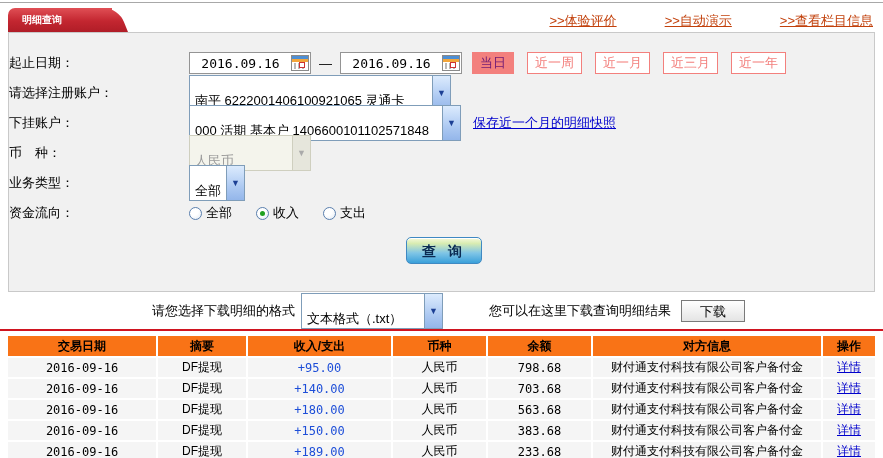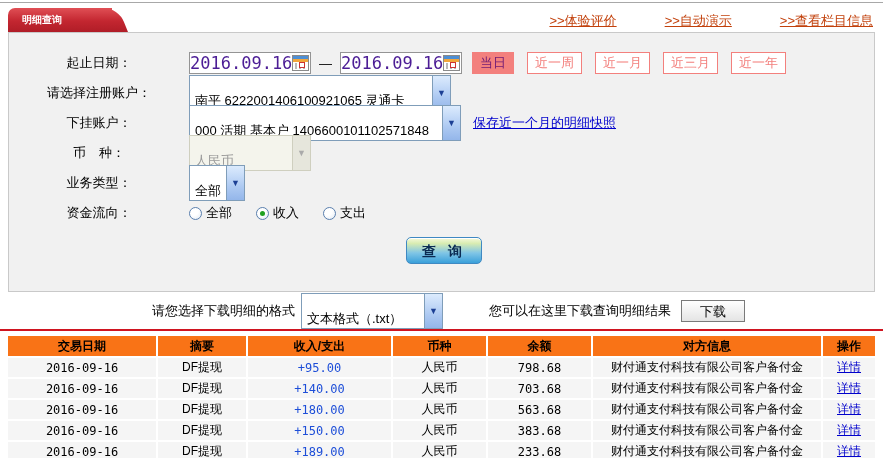--- a/index.html
+++ b/index.html
@@ -29,27 +29,27 @@
 
   .top-links { position:absolute; top:12px; right:10px; display:flex; gap:48px; }
   .toplink { color:#c2410c; text-decoration:underline; font-size:13px; white-space:nowrap; }
 
   
   .panel {
     position:absolute; top:32px; left:8px; width:867px; height:260px;
     background:#f1f1f1; border:1px solid #c9c9c9; padding-top:18px;
   }
   .form-row { display:flex; align-items:center; margin-bottom:6px; height:24px; }
-  .form-label { width:180px; text-align:center; white-space:nowrap; flex:0 0 180px; }
+  .form-label { width:180px; text-align:left; white-space:nowrap; flex:0 0 180px; }
 
   .date-field {
     display:inline-flex; align-items:center; width:122px; height:22px;
     border:1px solid #949494; background:#fff;
   }
-  .date-text { flex:1; text-align:center; font-size:17px; color:#4c1d95; }
+  .date-text { flex:1; text-align:center; font-size:13px; color:#000000; }
   .cal-icon {
     width:18px; height:16px; margin-right:1px; border:1px solid #8a8a8a; position:relative;
     background:linear-gradient(180deg,#4e8fd4 0 3px,#f2a63c 3px 6px,#ffffff 6px 100%);
   }
   .cal-icon::before {
     content:""; position:absolute; left:2px; right:2px; top:7px; height:6px;
     background:repeating-linear-gradient(90deg,#b9b9b9 0 2px,transparent 2px 4px);
   }
   .cal-icon::after {
     content:""; position:absolute; right:3px; bottom:2px; width:4px; height:4px;

